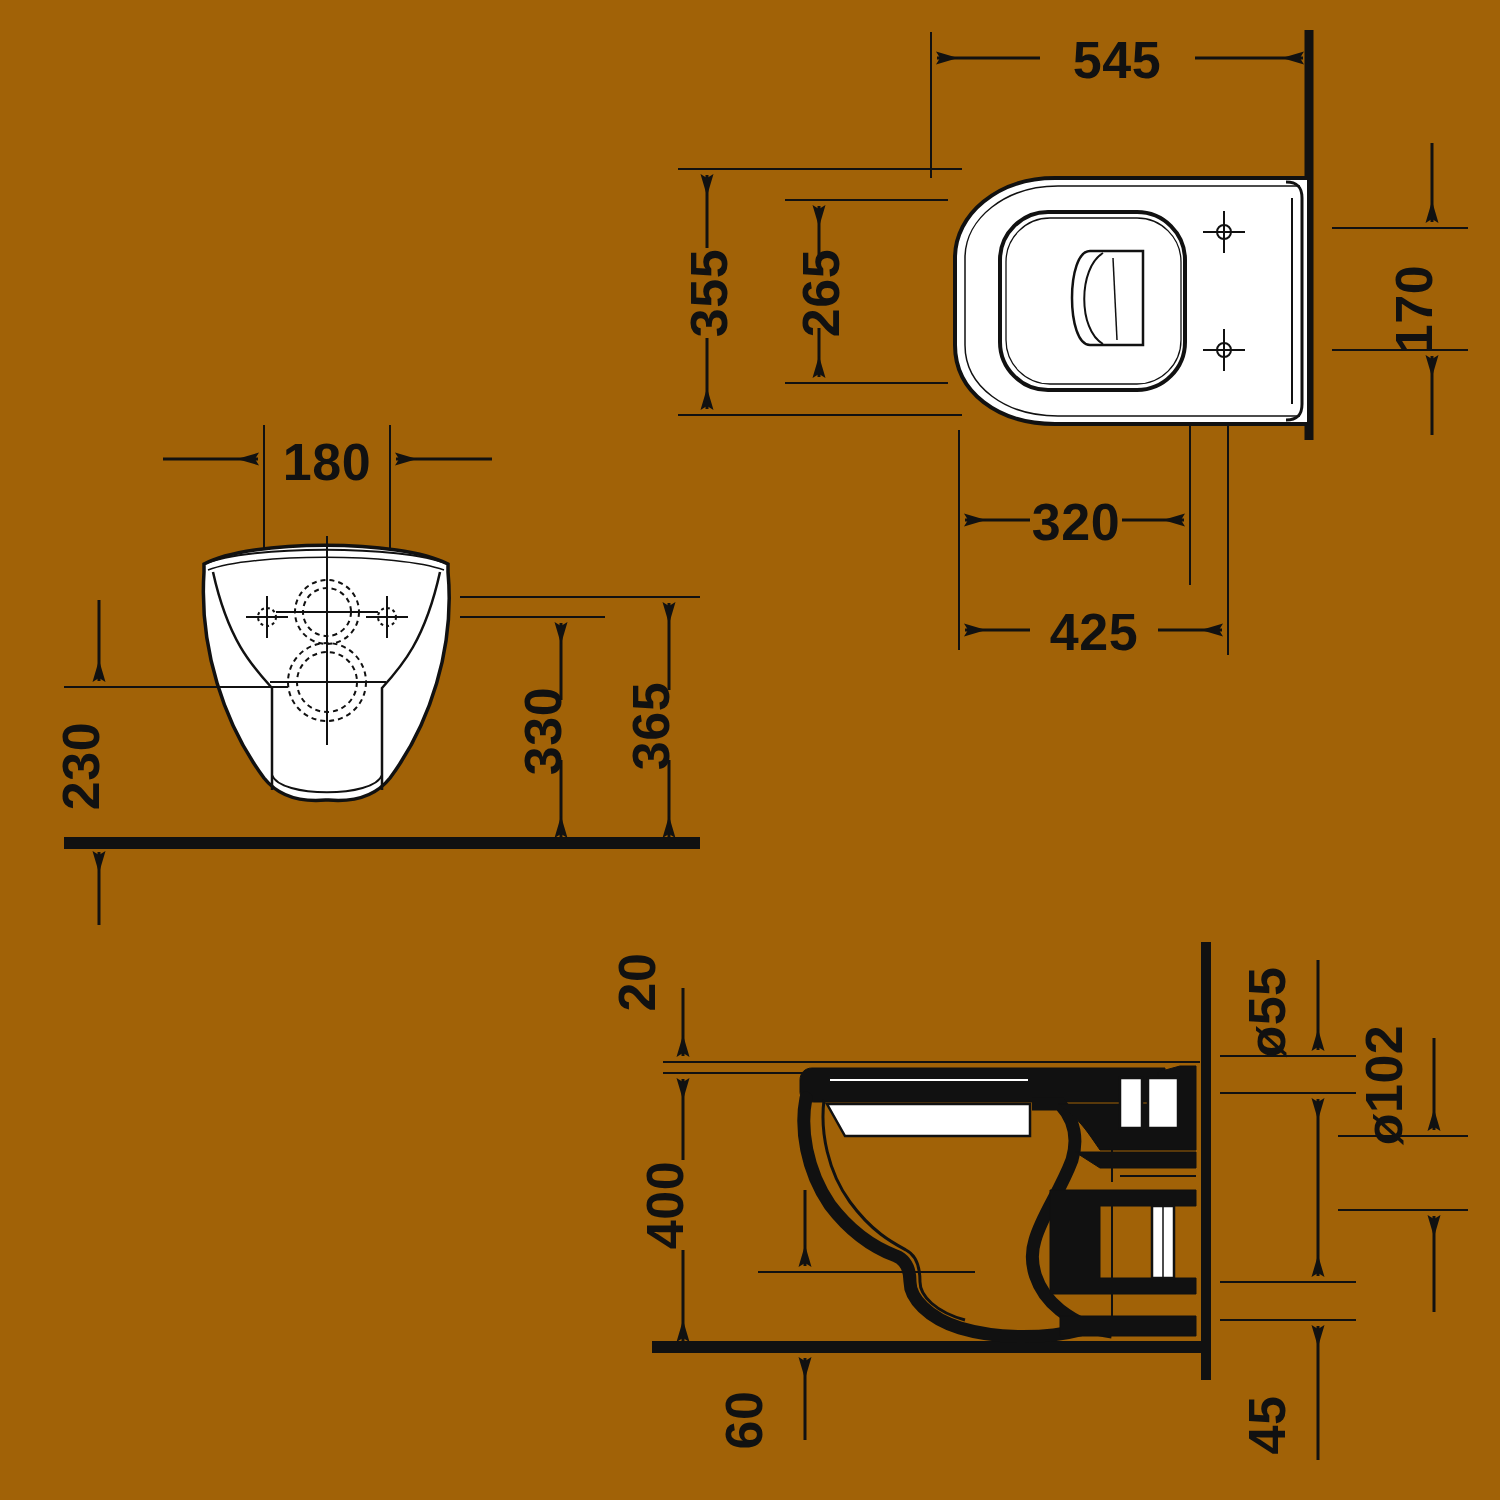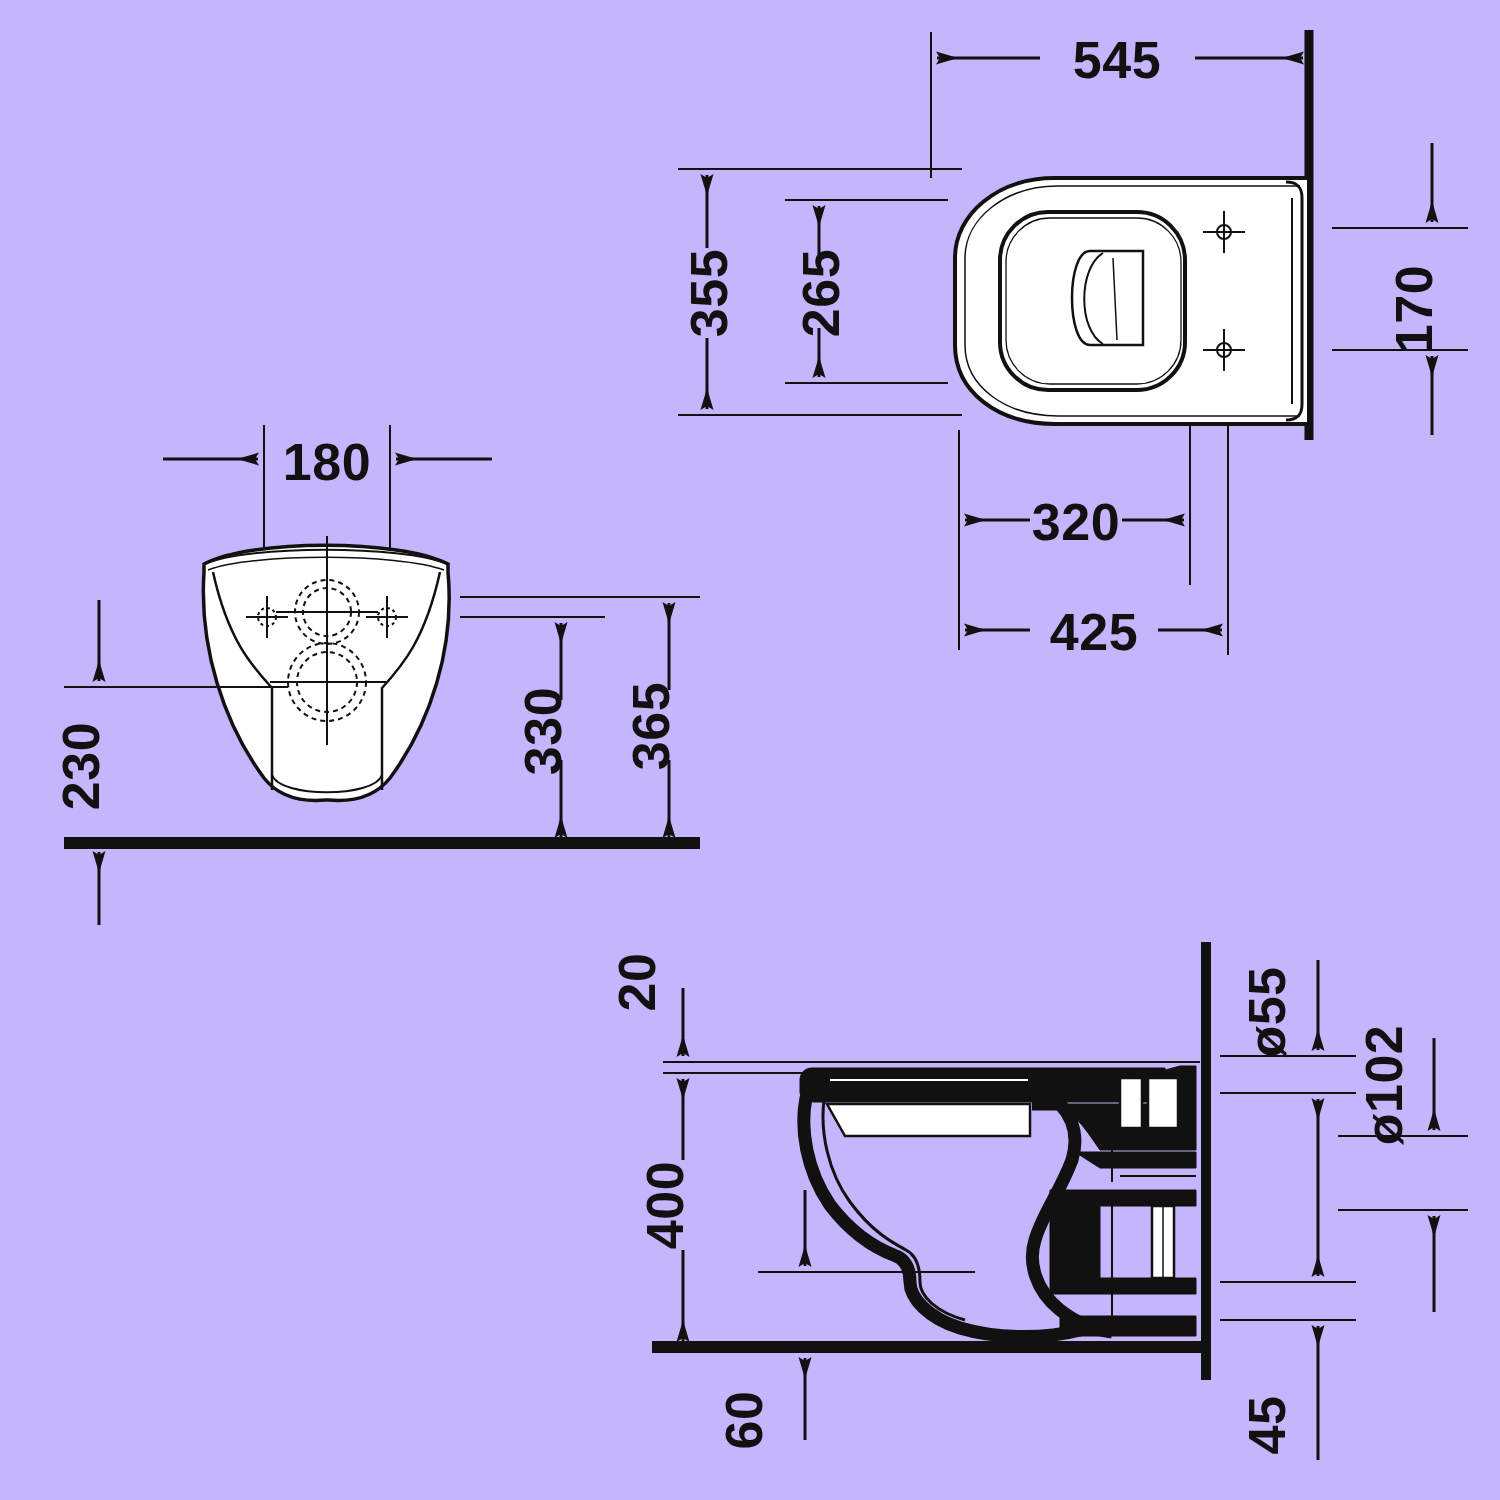--- a/index.html
+++ b/index.html
@@ -8,21 +8,21 @@
     padding: 0;
     background: #ffffff;
   }
   body {
     font-family: "Liberation Sans", sans-serif;
   }
   #sheet {
     position: relative;
     width: 1500px;
     height: 1500px;
-    background: #c4b5fd;
+    background: #a16207;
     overflow: hidden;
   }
   #sheet svg {
     display: block;
     position: absolute;
     top: 0;
     left: 0;
   }
   text.dim {
     font-family: "Liberation Sans", sans-serif;

